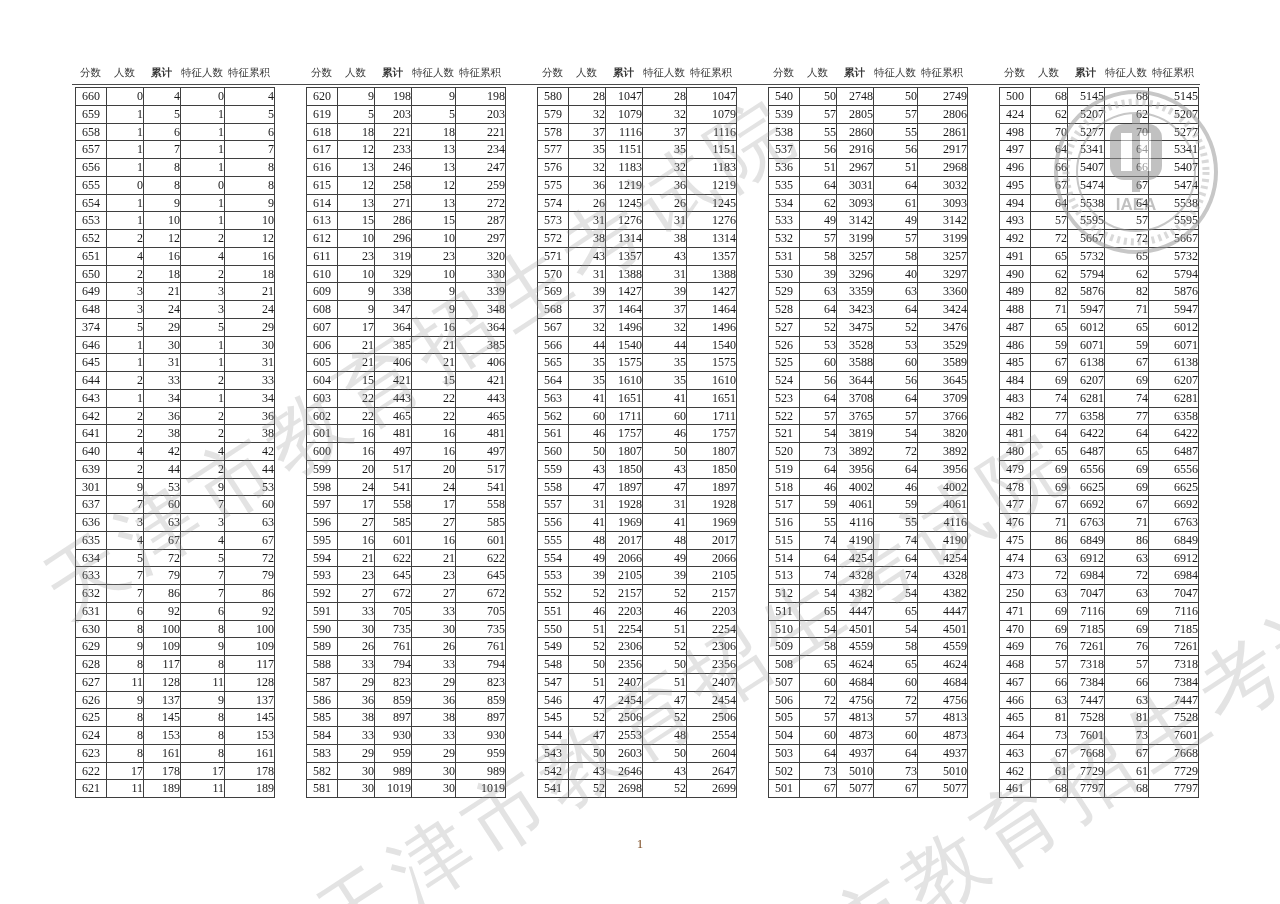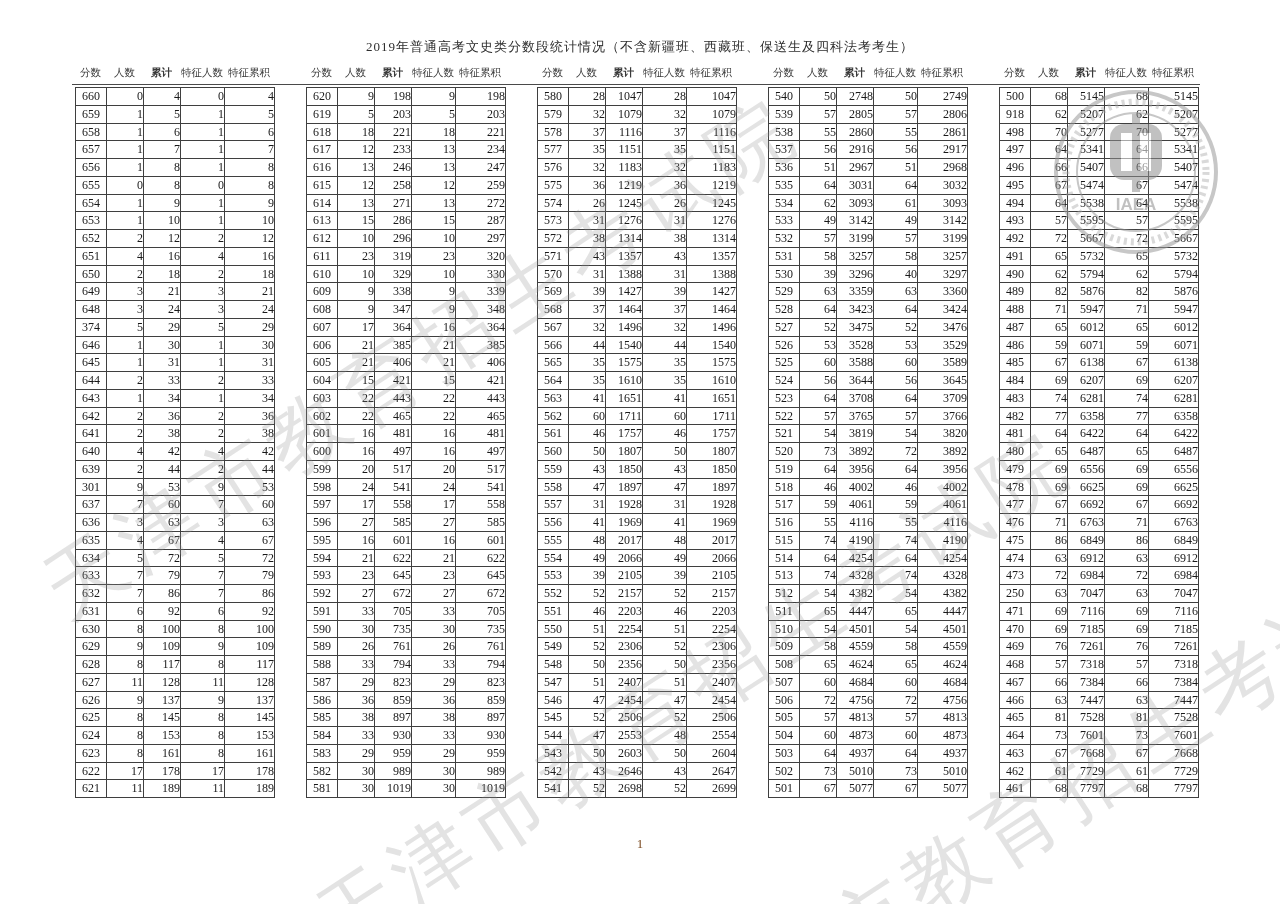--- a/index.html
+++ b/index.html
@@ -54,21 +54,20 @@
     font-size:13px;color:#7b4b22;
   }
   .content-layer{position:absolute;left:0;top:0;z-index:2;width:100%;height:100%;}
 </style>
 </head>
 <body>
 
 <div class="page">
 
   <div class="content-layer">
-    <div class="doc-title">2019年普通高考文史类分数段统计情况（不含新疆班、西藏班、保送生及四科法考考生）</div>
     <div class="header-rule"></div>
 
     <div class="table-group tg-0">
       <div class="thead">
         <span class="h0">分数</span>
         <span class="h1">人数</span>
         <span class="h2">累计</span>
         <span class="h3">特征人数</span>
         <span class="h4">特征累积</span>
       </div>
@@ -1251,21 +1250,21 @@
       <table class="grid">
           <tbody id="tbody-4">
             <tr>
               <td class="c0">500</td>
               <td class="c1">68</td>
               <td class="c2">5145</td>
               <td class="c3">68</td>
               <td class="c4">5145</td>
             </tr>
             <tr>
-              <td class="c0">918</td>
+              <td class="c0">424</td>
               <td class="c1">62</td>
               <td class="c2">5207</td>
               <td class="c3">62</td>
               <td class="c4">5207</td>
             </tr>
             <tr>
               <td class="c0">498</td>
               <td class="c1">70</td>
               <td class="c2">5277</td>
               <td class="c3">70</td>

